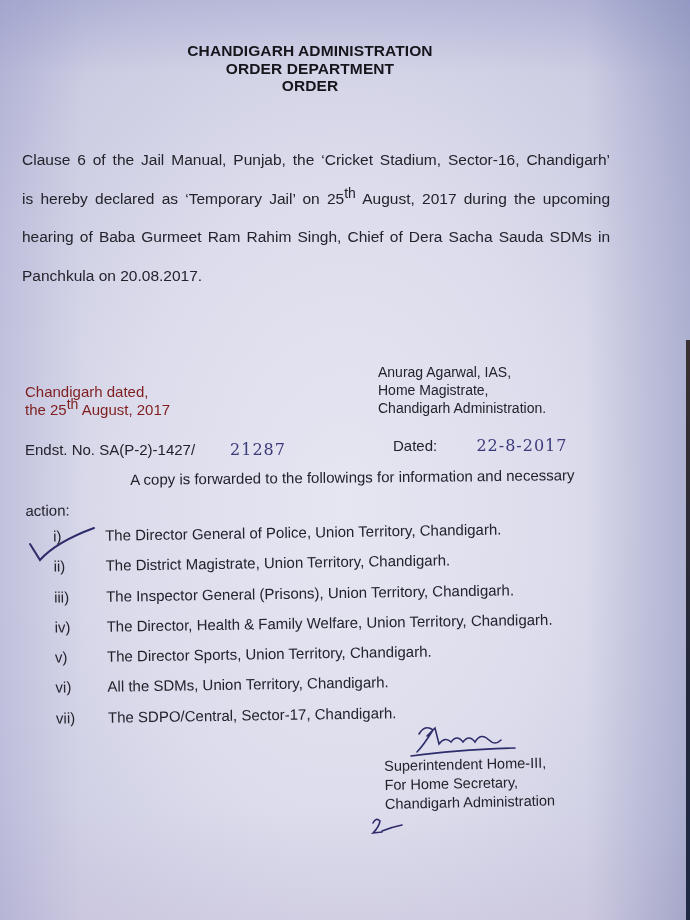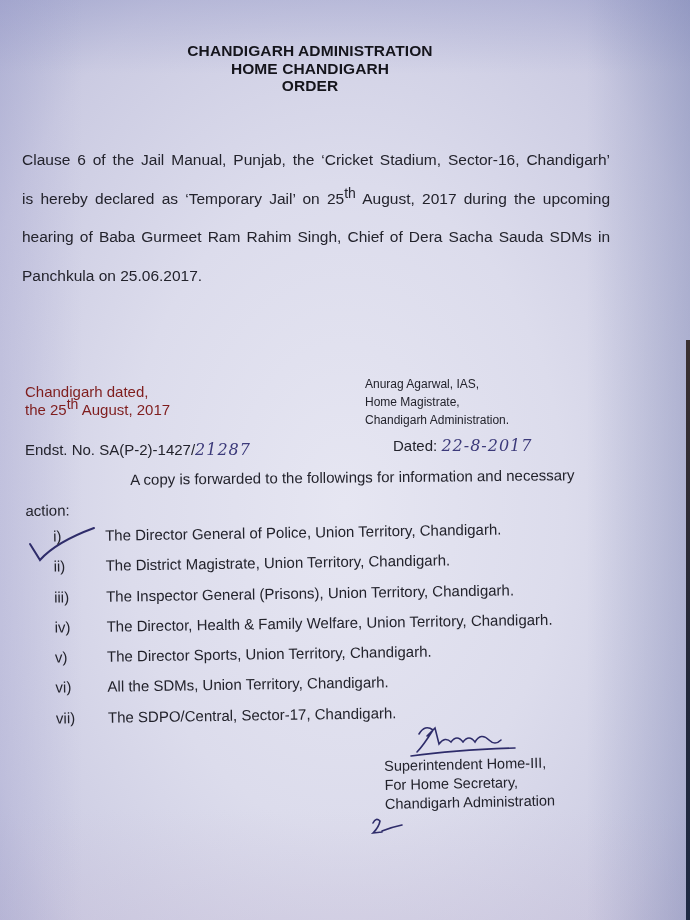--- a/index.html
+++ b/index.html
@@ -76,49 +76,48 @@
     .place-date {
       position: absolute;
       left: 25px;
       top: 383px;
       font-size: 15px;
       line-height: 18px;
       color: #7f1d1d;
     }
     .signatory {
       position: absolute;
-      left: 365px;
+      left: 378px;
       top: 363px;
-      font-size: 12px;
+      font-size: 14px;
       line-height: 18px;
       color: #23232c;
-      margin-top: 12px;
     }
     .endst {
       position: absolute;
       left: 25px;
       top: 440px;
       font-size: 15px;
       color: #23232c;
       white-space: nowrap;
     }
     .dated {
       position: absolute;
       left: 393px;
       top: 436px;
       font-size: 15px;
       color: #23232c;
       white-space: nowrap;
     }
     .hand {
       font-family: "DejaVu Serif", serif;
-      font-style: italic;
       color: #3c3a7a;
       font-size: 16px;
       letter-spacing: 1px;
+      margin-left: 35px;
     }
     .copy-para {
       position: absolute;
       left: 25px;
       top: 466px;
       width: 590px;
       font-size: 15px;
       line-height: 30px;
       color: #23232c;
       transform: rotate(-0.6deg);
@@ -182,29 +181,29 @@
 </head>
 <body>
 
 <div class="paper"></div>
 <div class="edge-shadow"></div>
 
 <div class="content">
 
   <div class="heading">
     <div>CHANDIGARH ADMINISTRATION</div>
-    <div>HOME CHANDIGARH</div>
+    <div>ORDER DEPARTMENT</div>
     <div>ORDER</div>
   </div>
 
   <div class="body-para">
     <span class="ln">Clause 6 of the Jail Manual, Punjab, the ‘Cricket Stadium, Sector-16, Chandigarh’</span>
     <span class="ln"><span>is hereby declared as ‘Temporary Jail’ on 25</span><sup>th</sup><span> August, 2017 during the upcoming</span></span>
     <span class="ln">hearing of Baba Gurmeet Ram Rahim Singh, Chief of Dera Sacha Sauda SDMs in</span>
-    <span class="ln last">Panchkula on 25.06.2017.</span>
+    <span class="ln last">Panchkula on 20.08.2017.</span>
   </div>
 
   <div class="place-date">
     <div>Chandigarh dated,</div>
     <div><span>the 25</span><sup>th</sup><span> August, 2017</span></div>
   </div>
 
   <div class="signatory">
     <div>Anurag Agarwal, IAS,</div>
     <div>Home Magistrate,</div>

